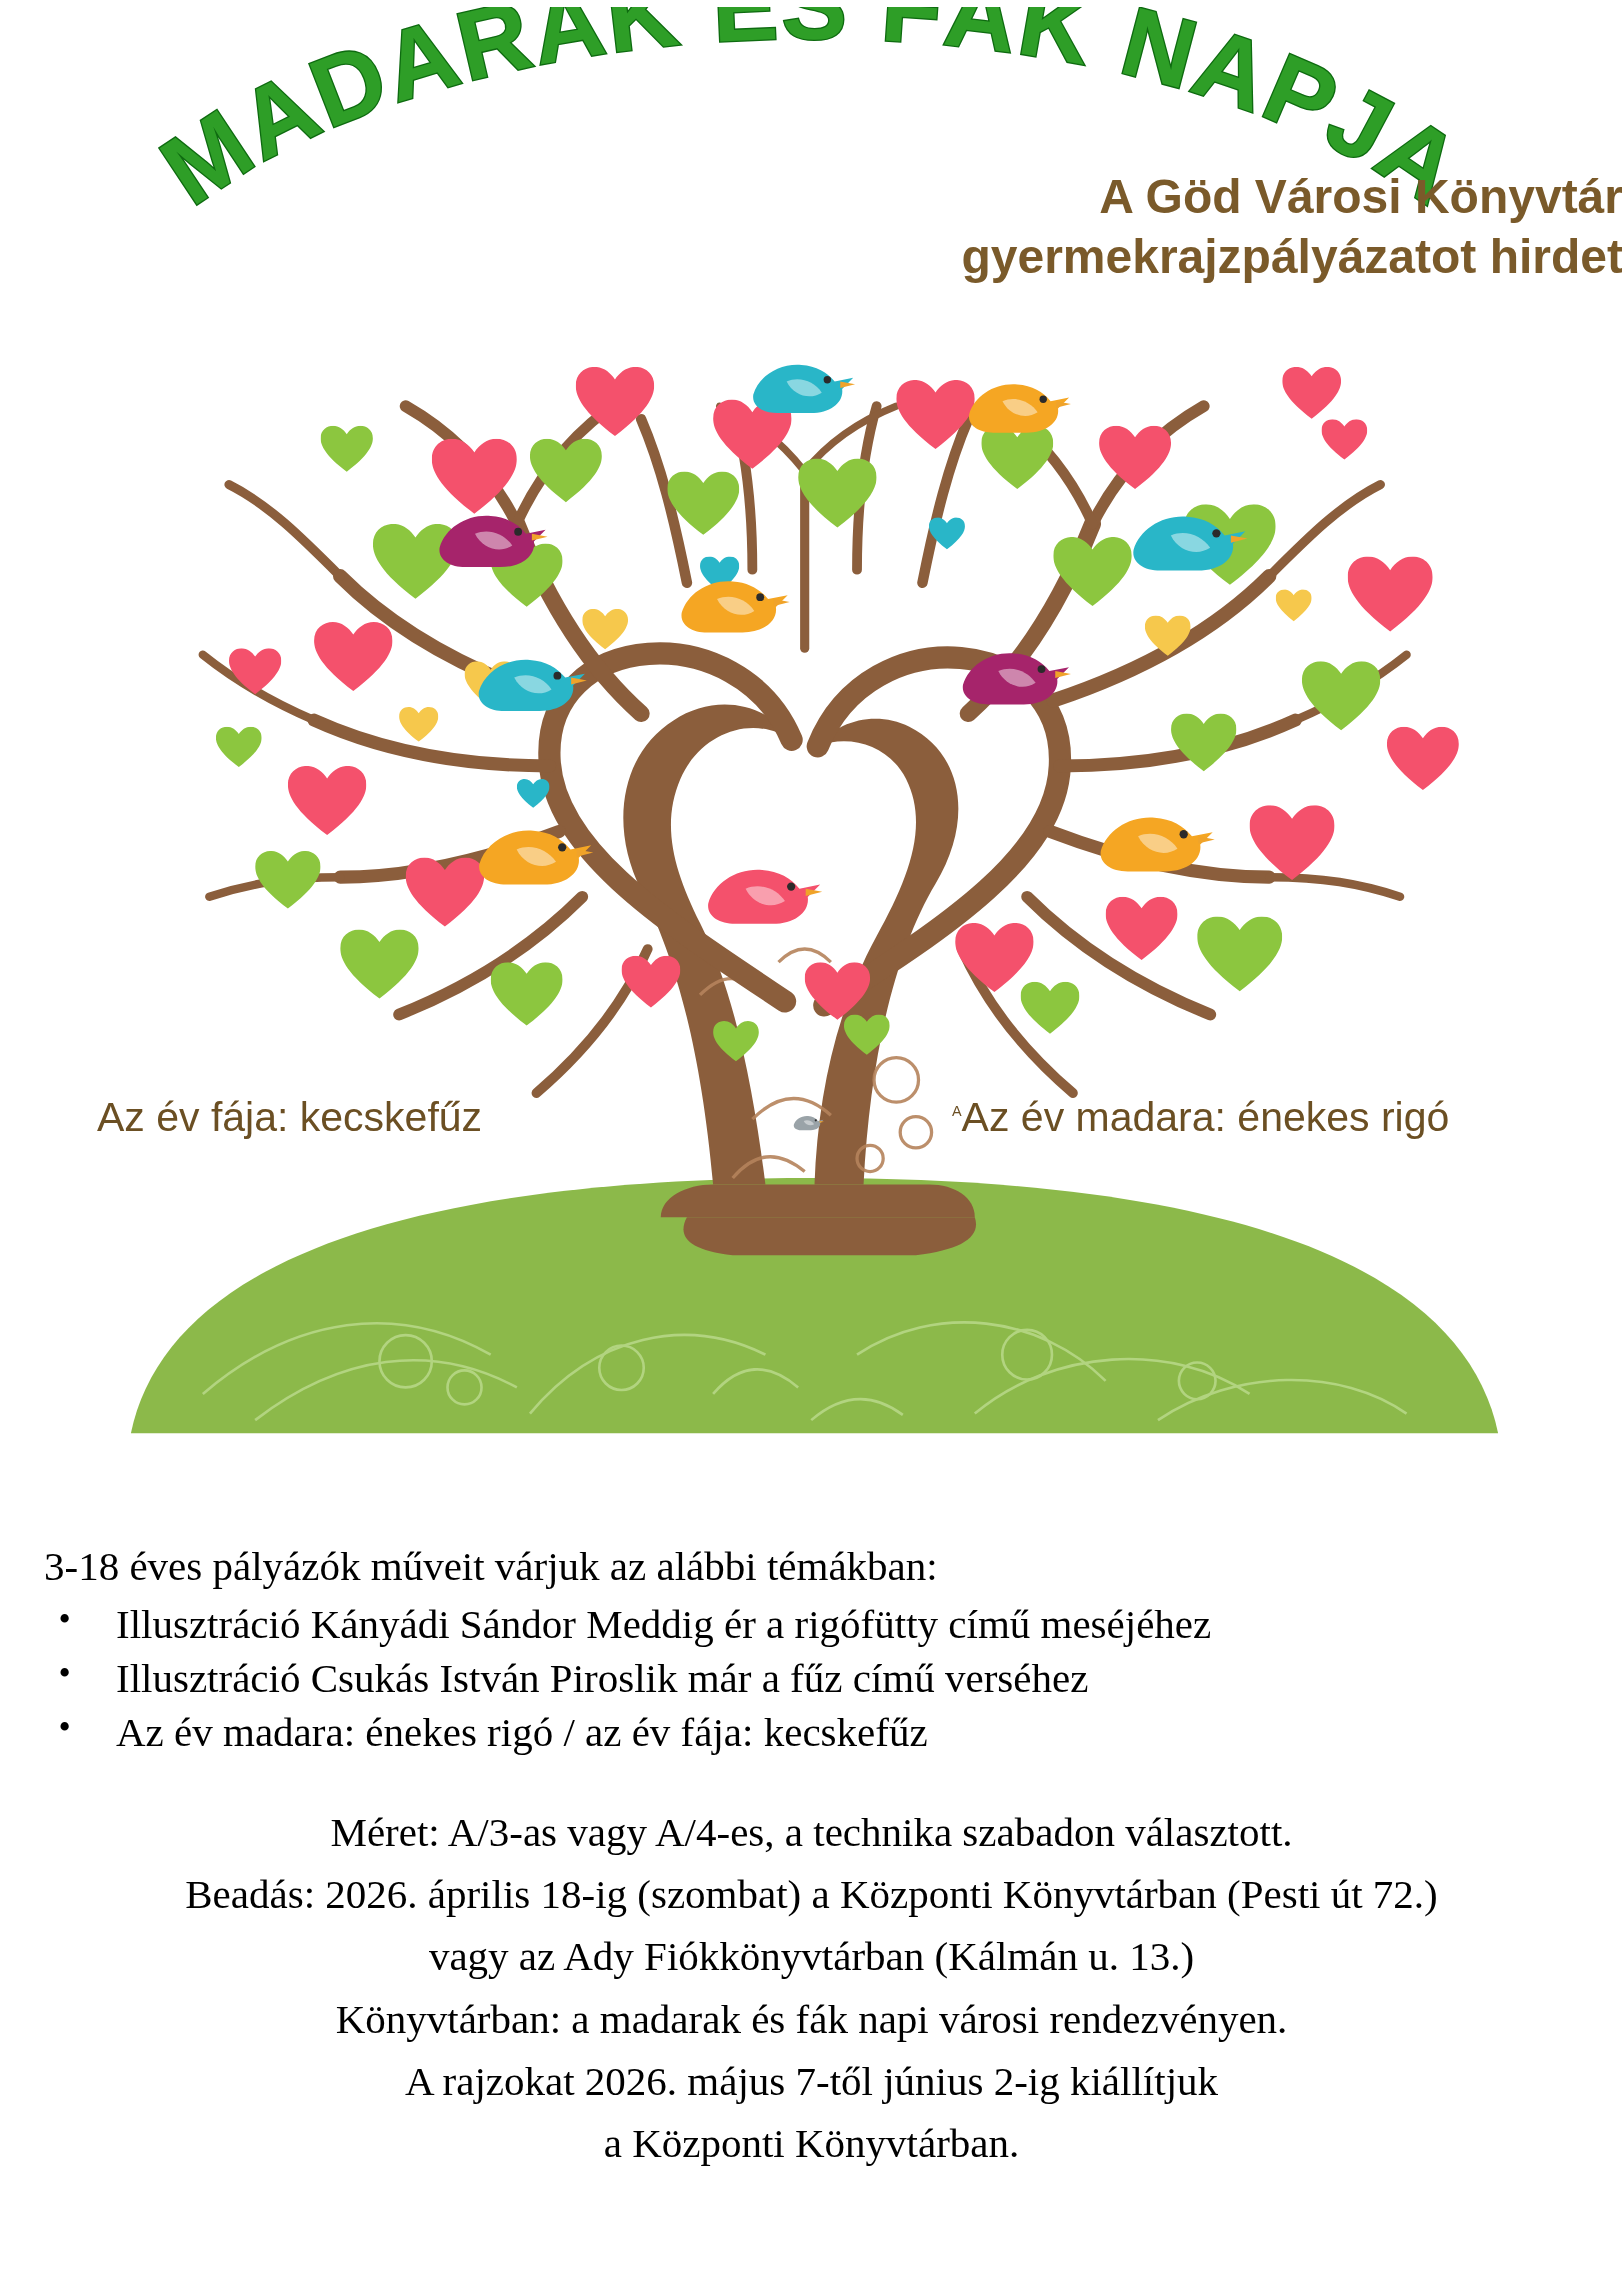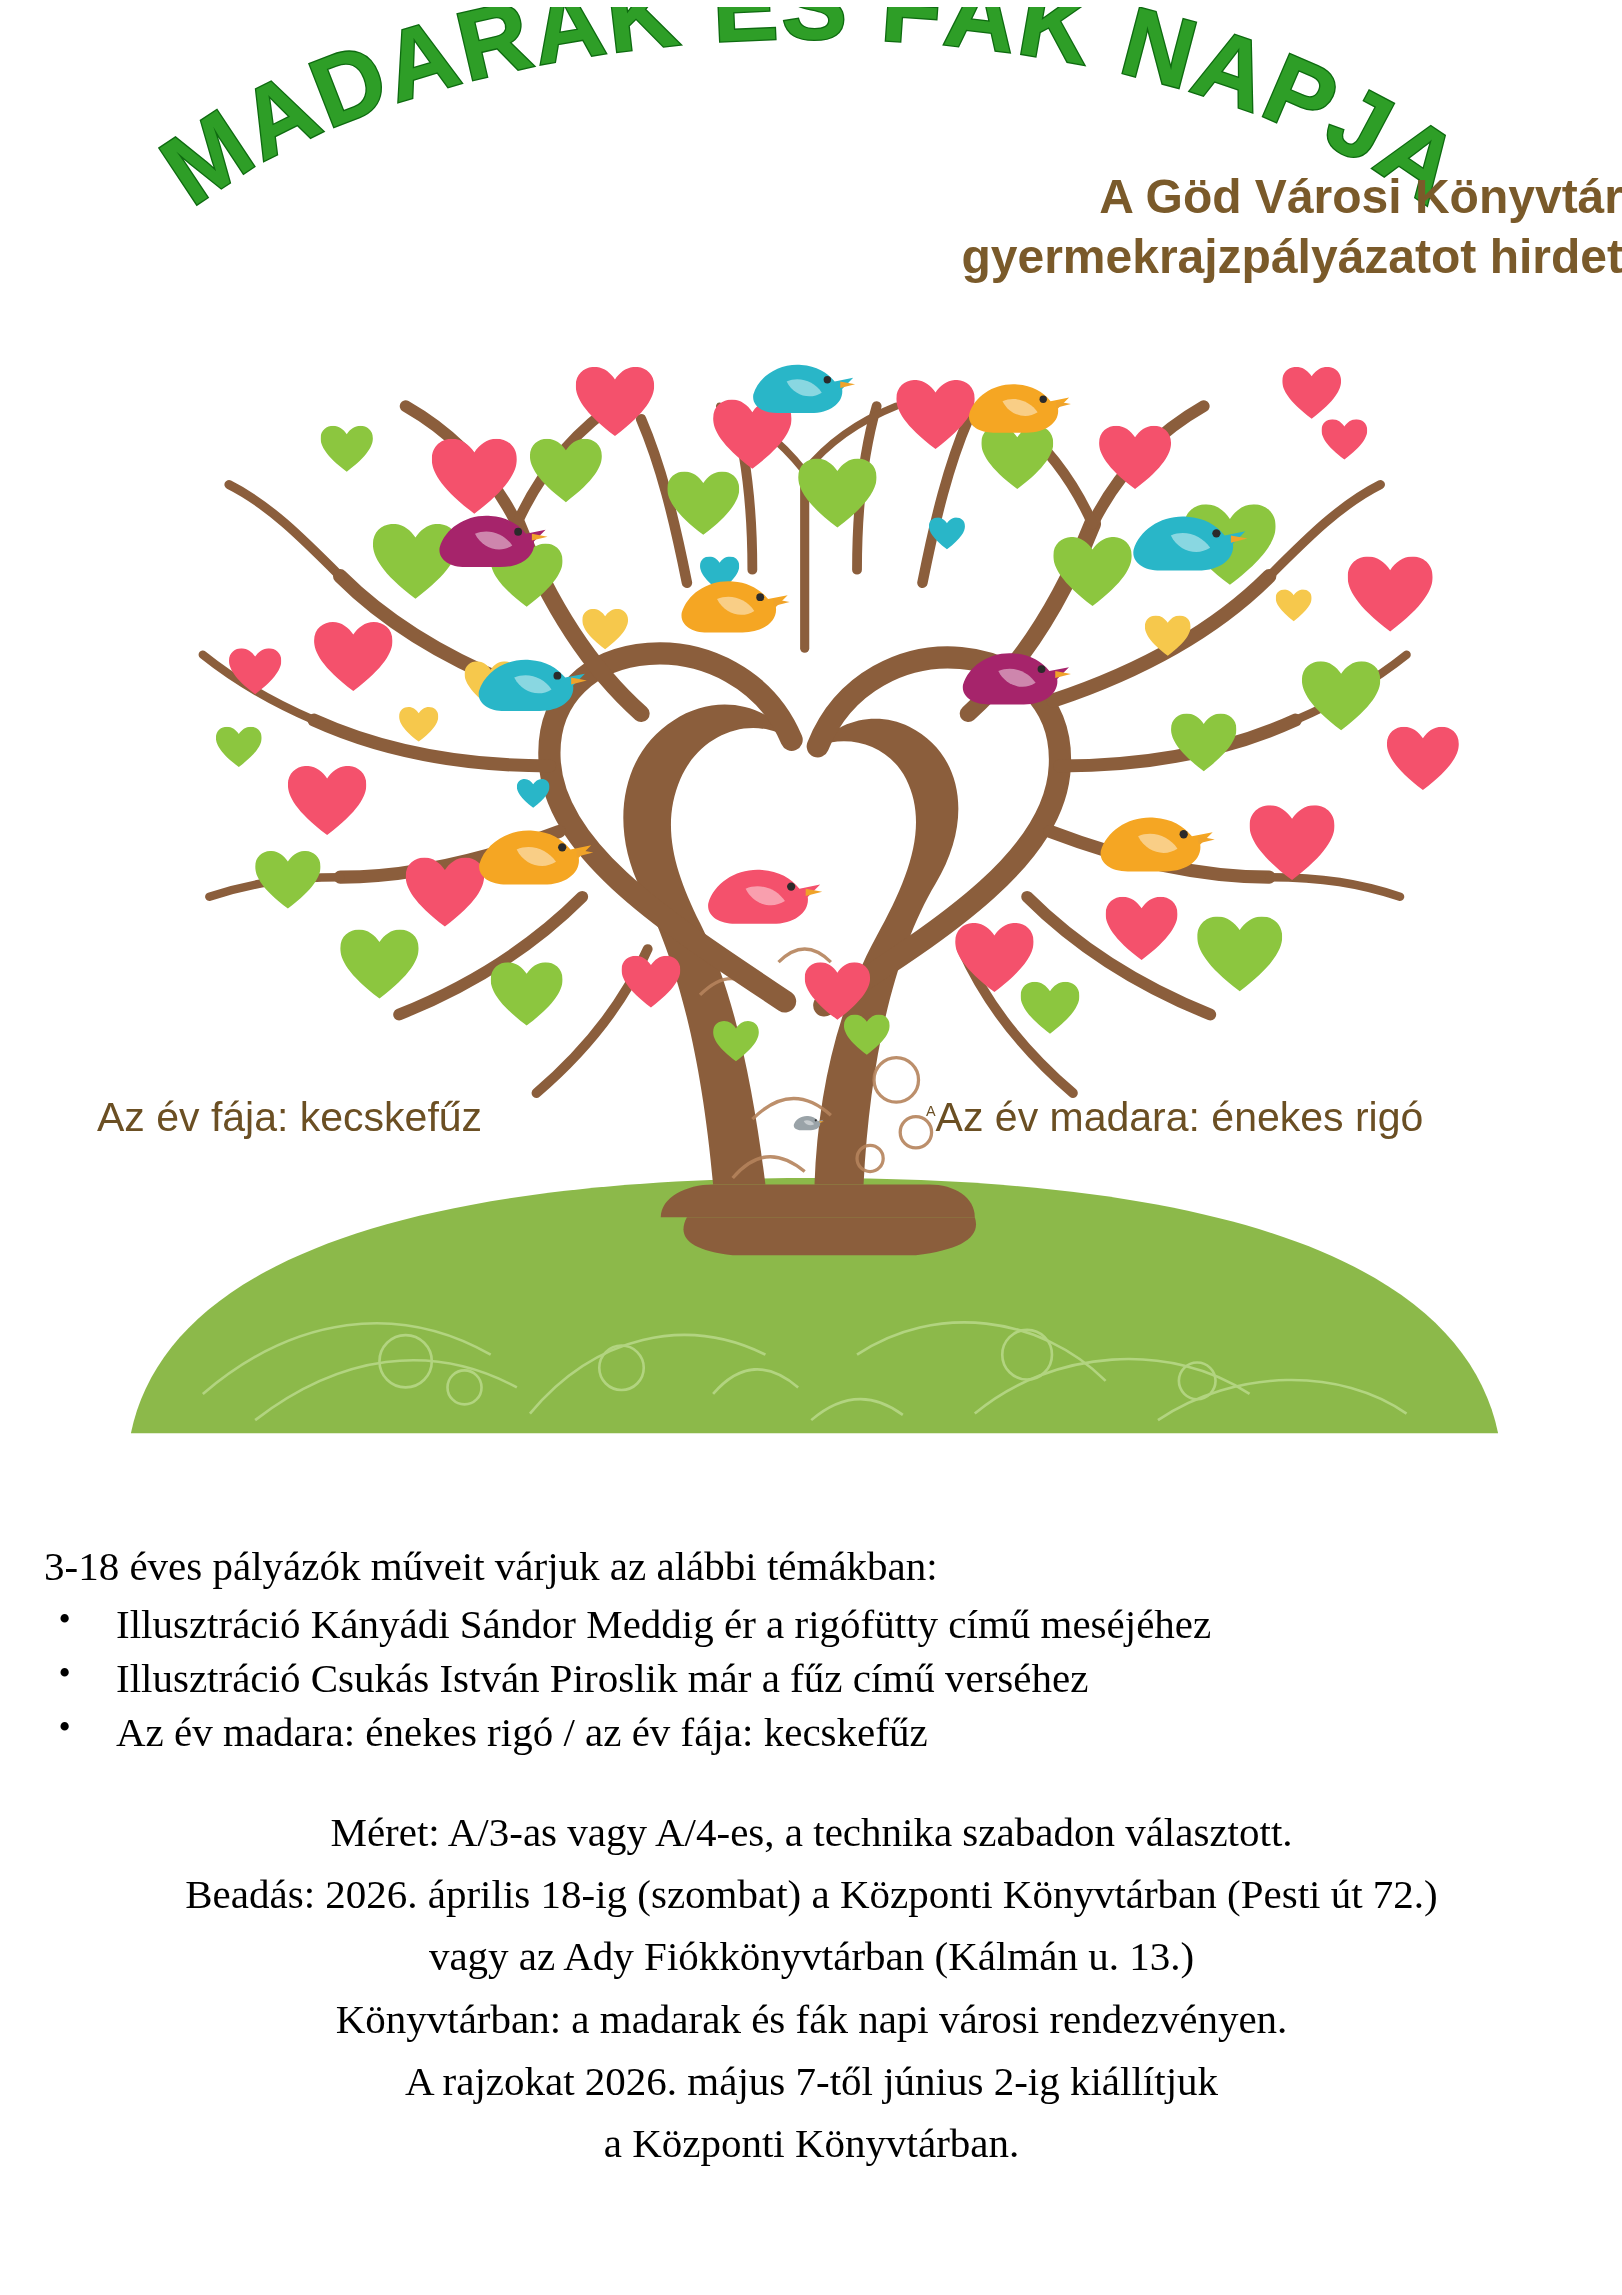--- a/index.html
+++ b/index.html
@@ -63,21 +63,21 @@
 
   
   .caption {
     position: absolute;
     font-family: "Liberation Sans", sans-serif;
     font-size: 41px;
     color: #6b4f23;
     white-space: nowrap;
   }
   .caption-left  { top: 1094px; left: 97px; }
-  .caption-right { top: 1094px; left: 926px; }
+  .caption-right { top: 1094px; left: 952px; }
   .tiny-a {
     font-size: 14.4px;
     vertical-align: super;
     color: #6b4f23;
   }
 
   
   .body-text {
     position: absolute;
     top: 1542px;

